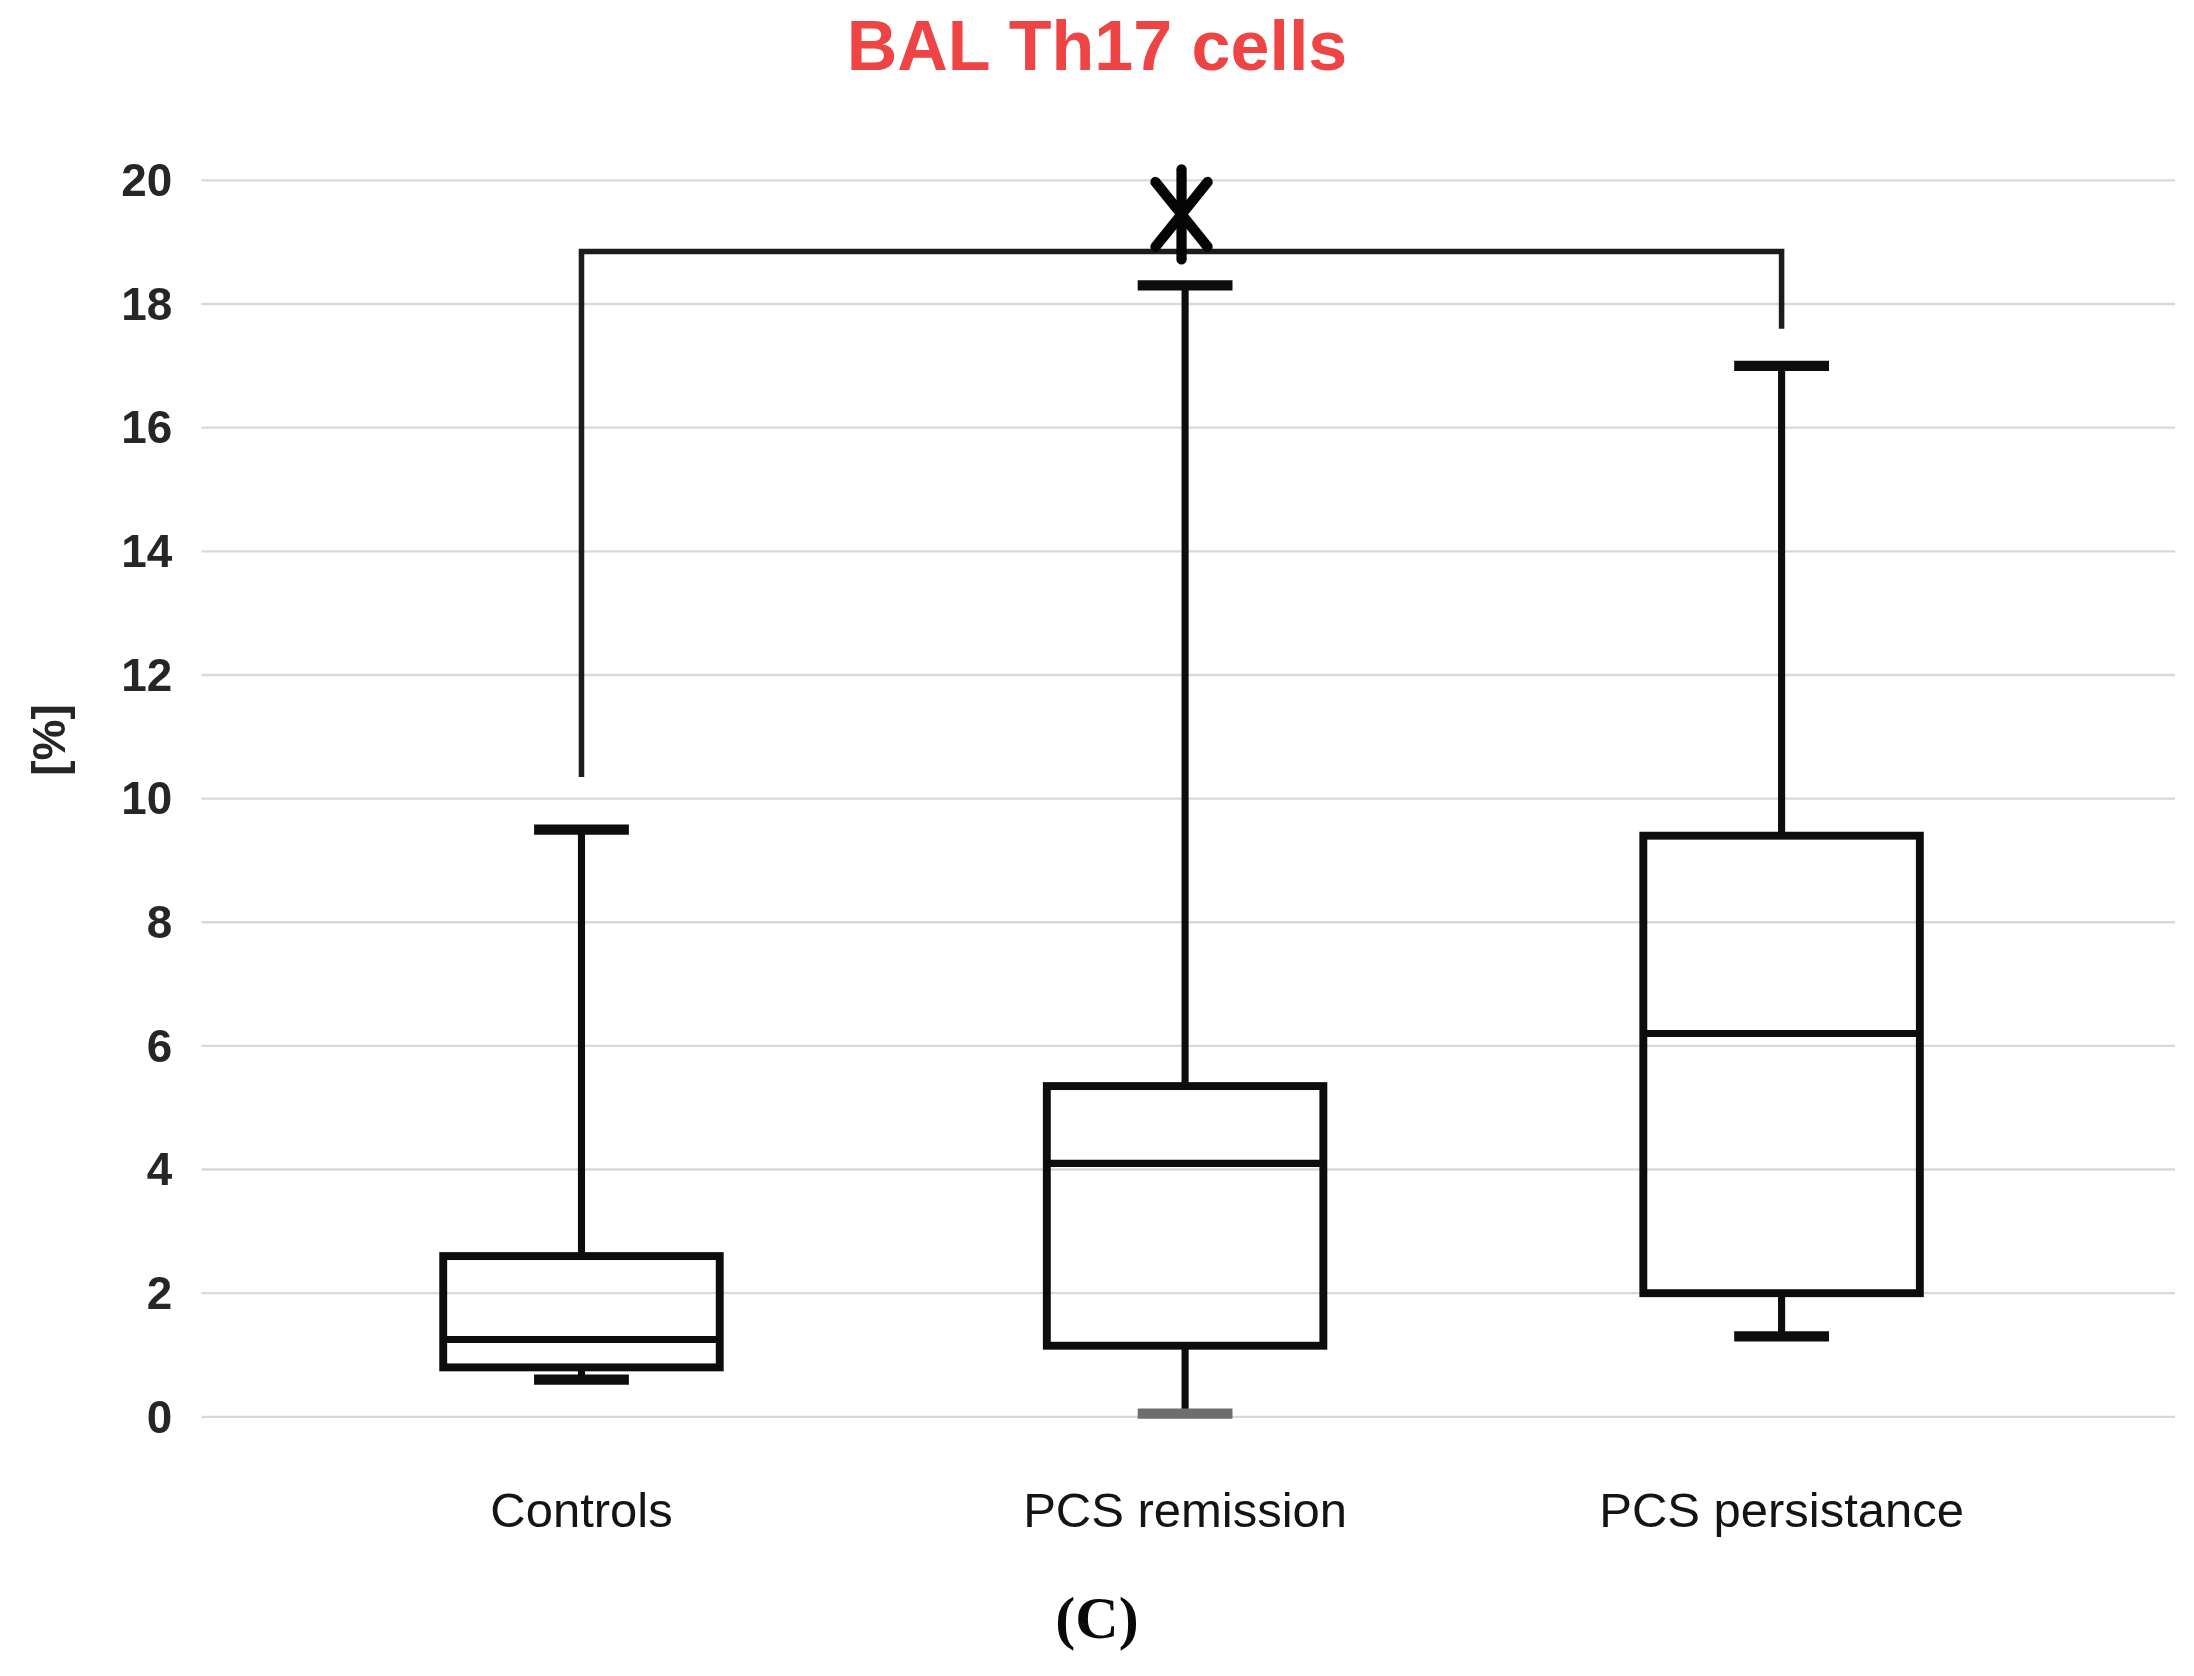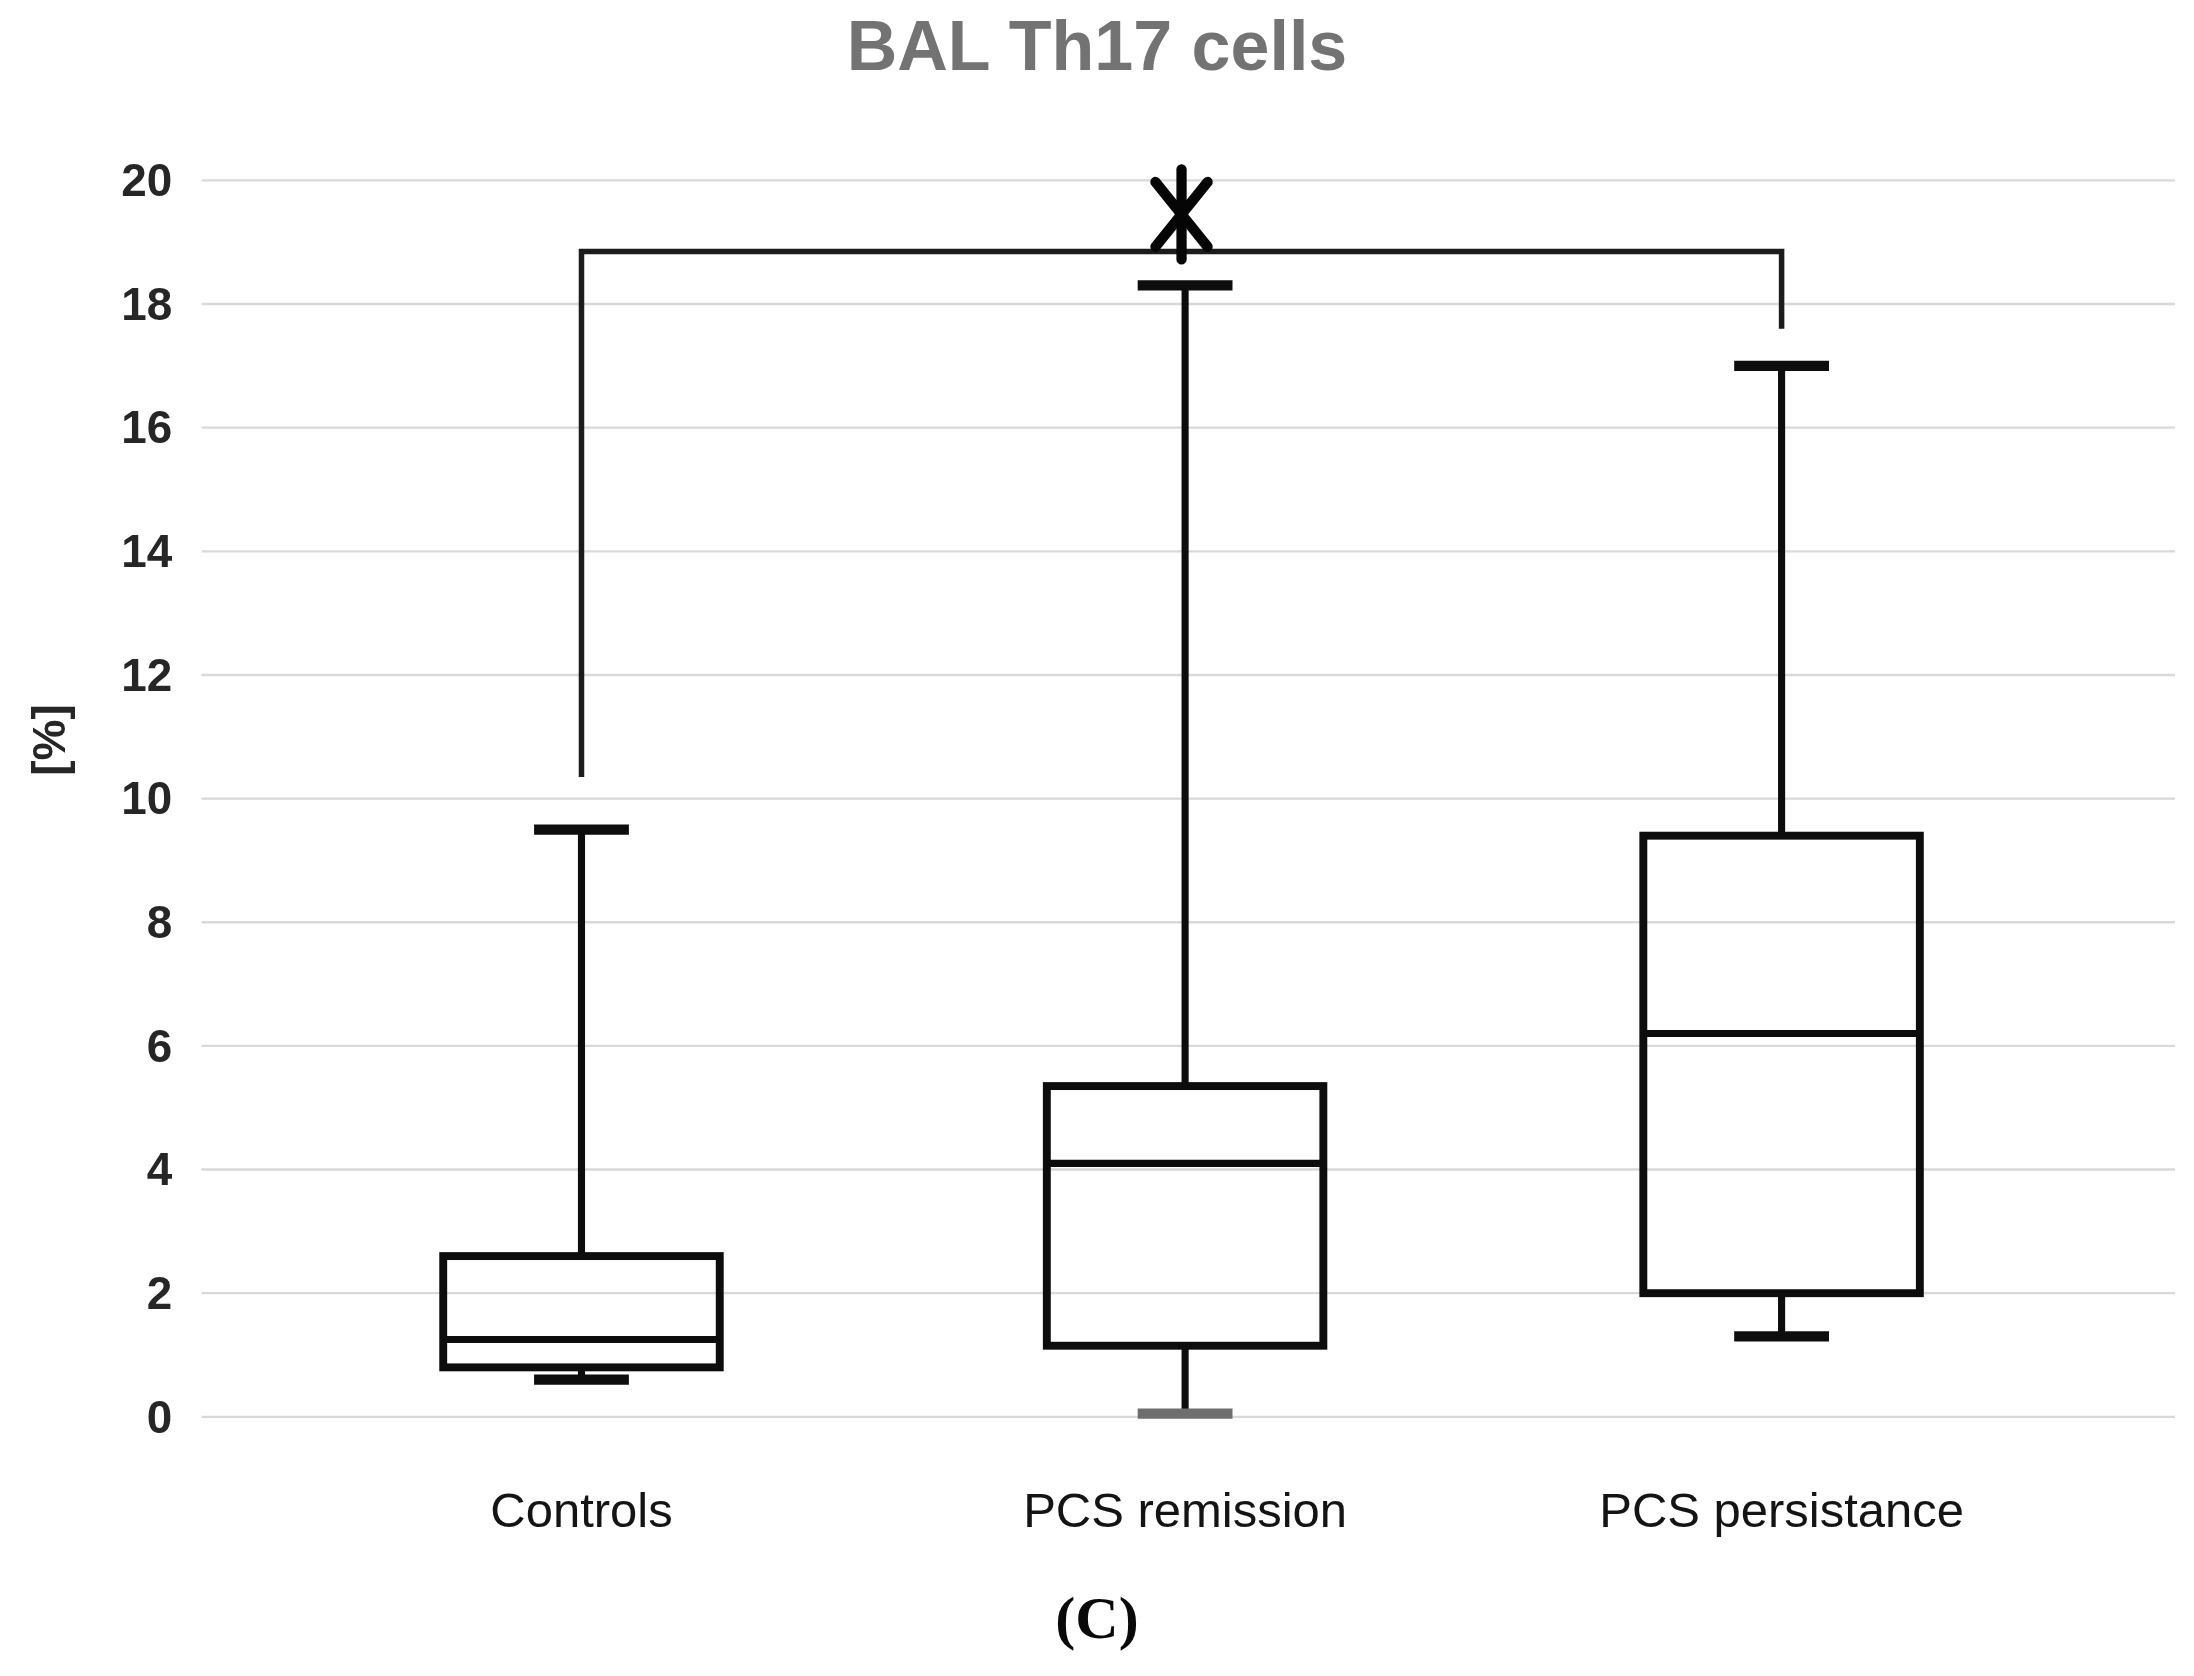--- a/index.html
+++ b/index.html
@@ -6,21 +6,21 @@
   .page{
     position:relative;
     width:2194px;height:1677px;
     background:#ffffff;
     font-family:"Liberation Sans","DejaVu Sans",sans-serif;
     overflow:hidden;
   }
   .chart-title{
     position:absolute;top:9.5px;left:0;right:0;
     text-align:center;
-    font-size:70px;line-height:1.05;font-weight:700;color:#737373;
+    font-size:70px;line-height:1.05;font-weight:700;color:#ef4444;
   }
   .y-axis-label{
     position:absolute;top:740px;left:49px;
     transform:translate(-50%,-50%) rotate(-90deg);
     font-size:46px;font-weight:700;color:#262626;white-space:nowrap;
   }
   .plot-svg{position:absolute;top:0;left:0;width:2194px;height:1677px;}
   .figure-caption{
     position:absolute;top:1585px;left:0;right:0;
     text-align:center;

